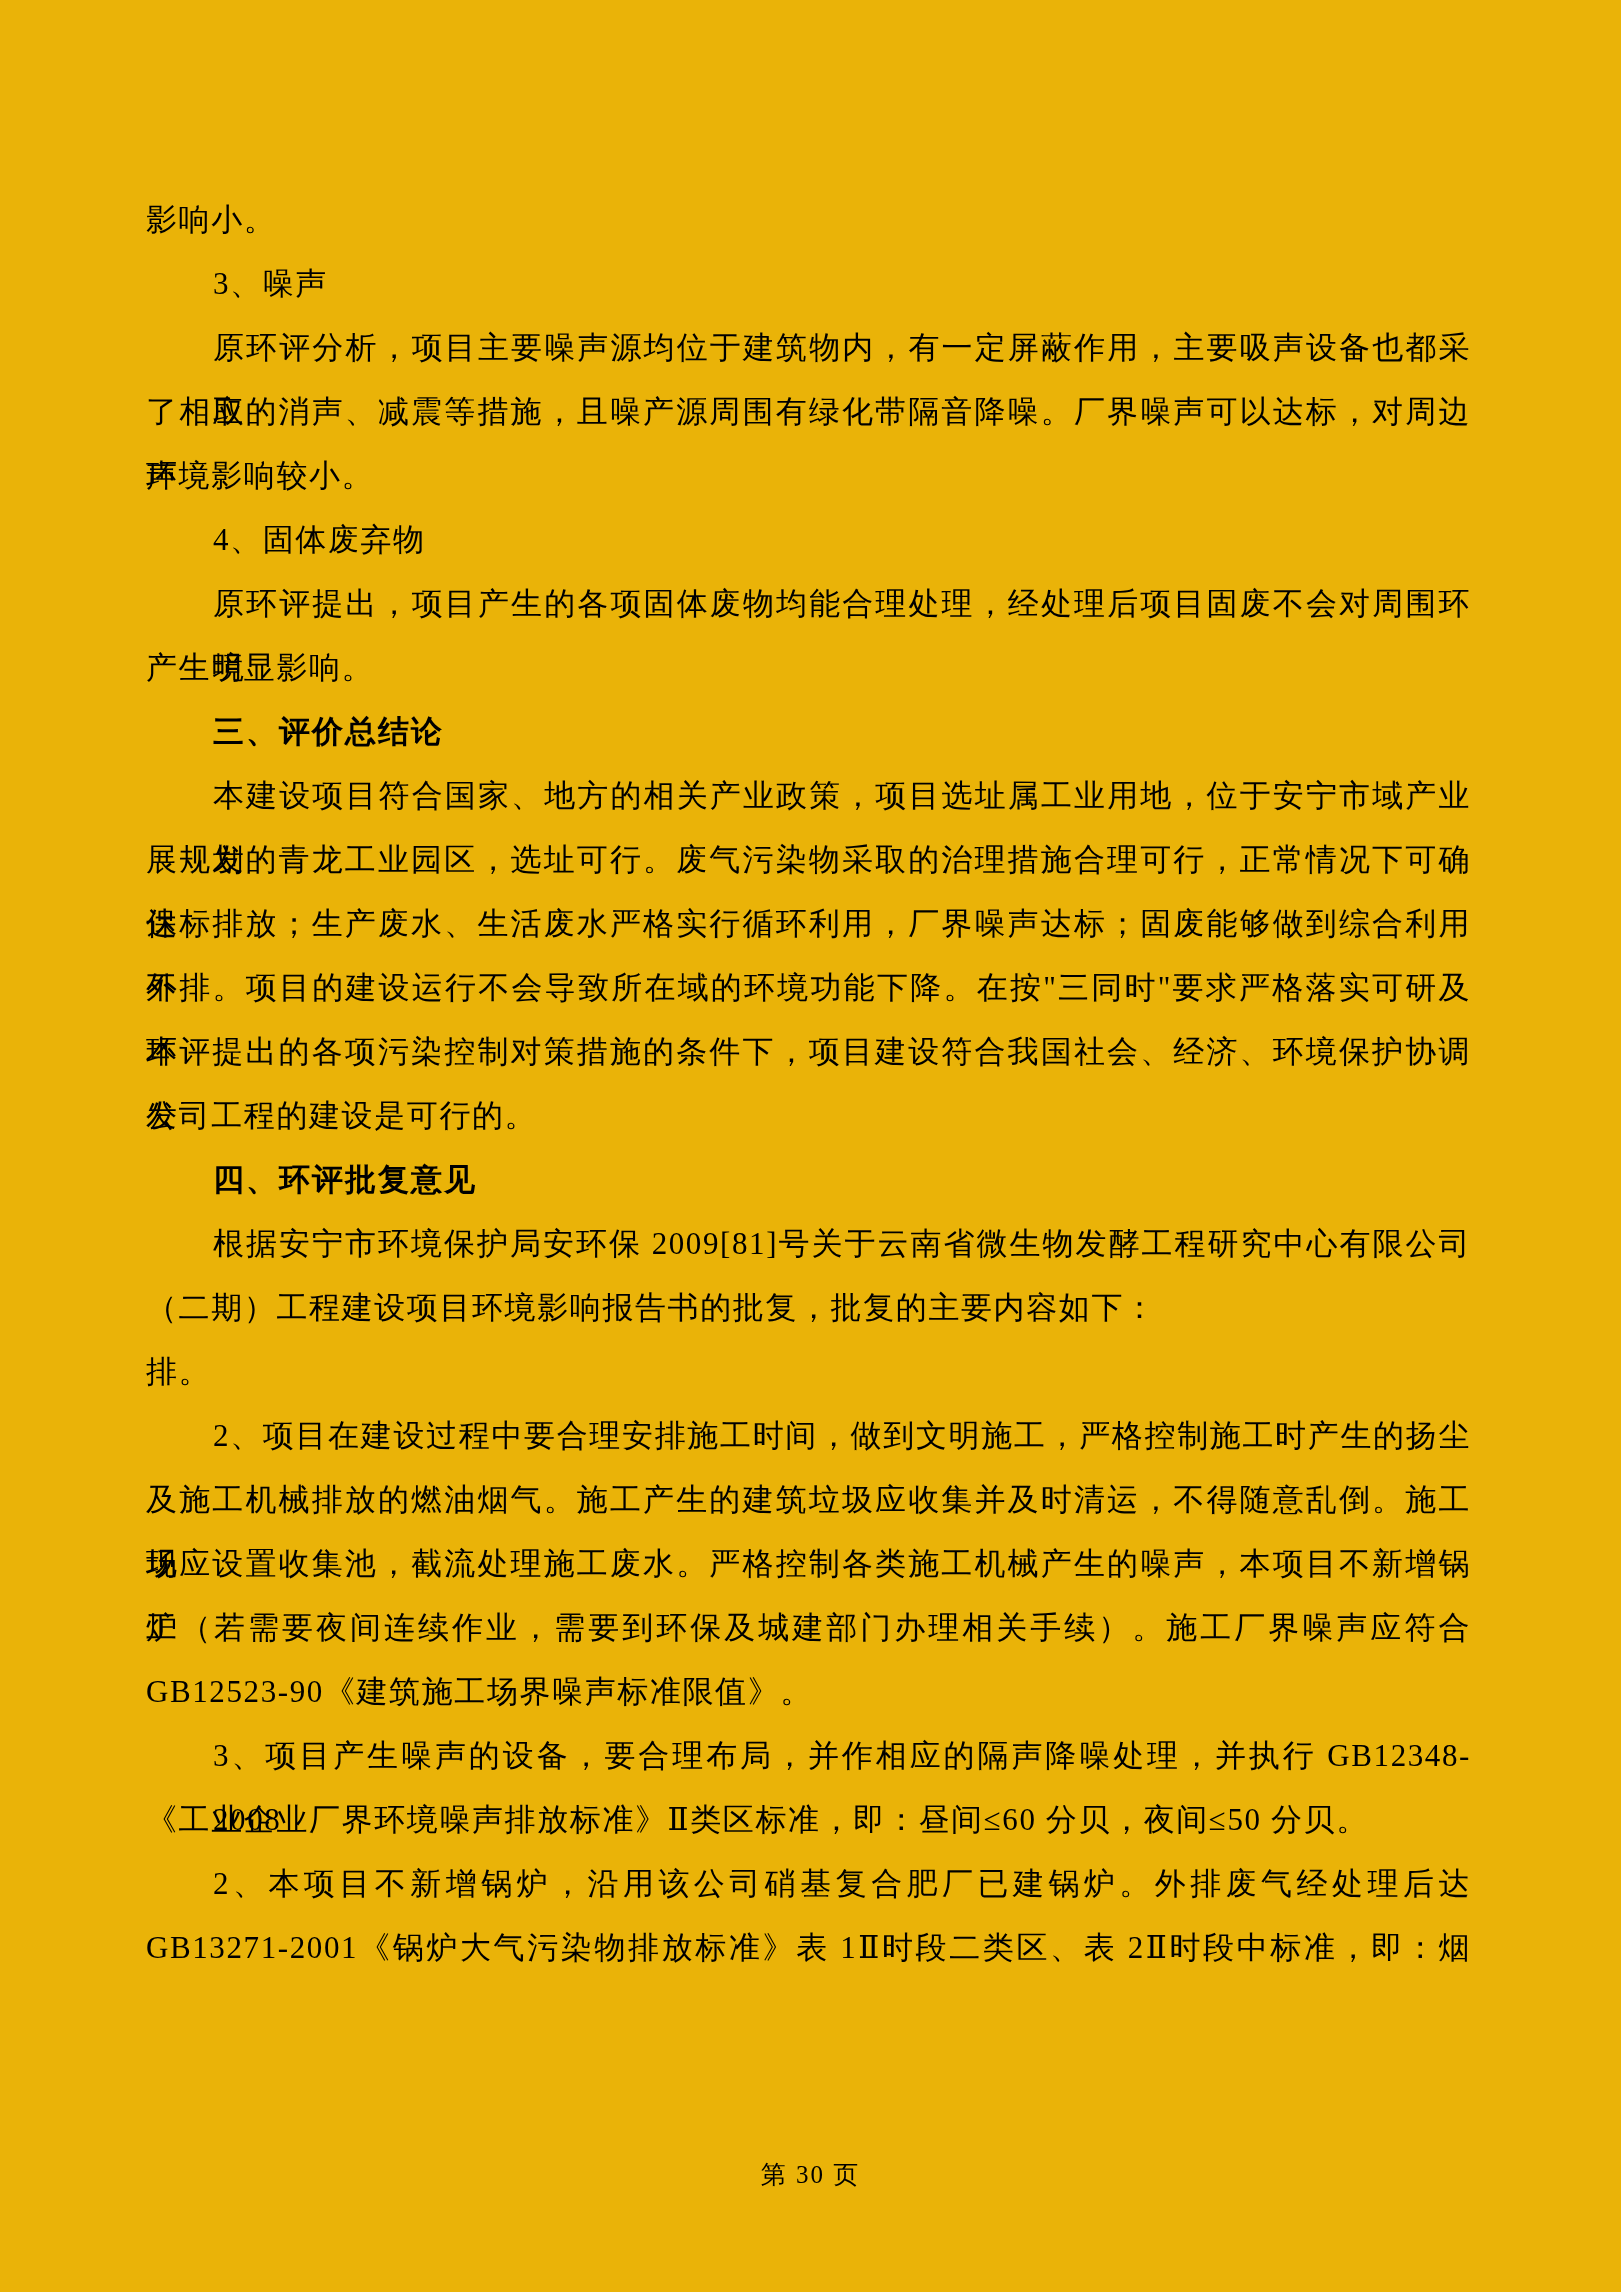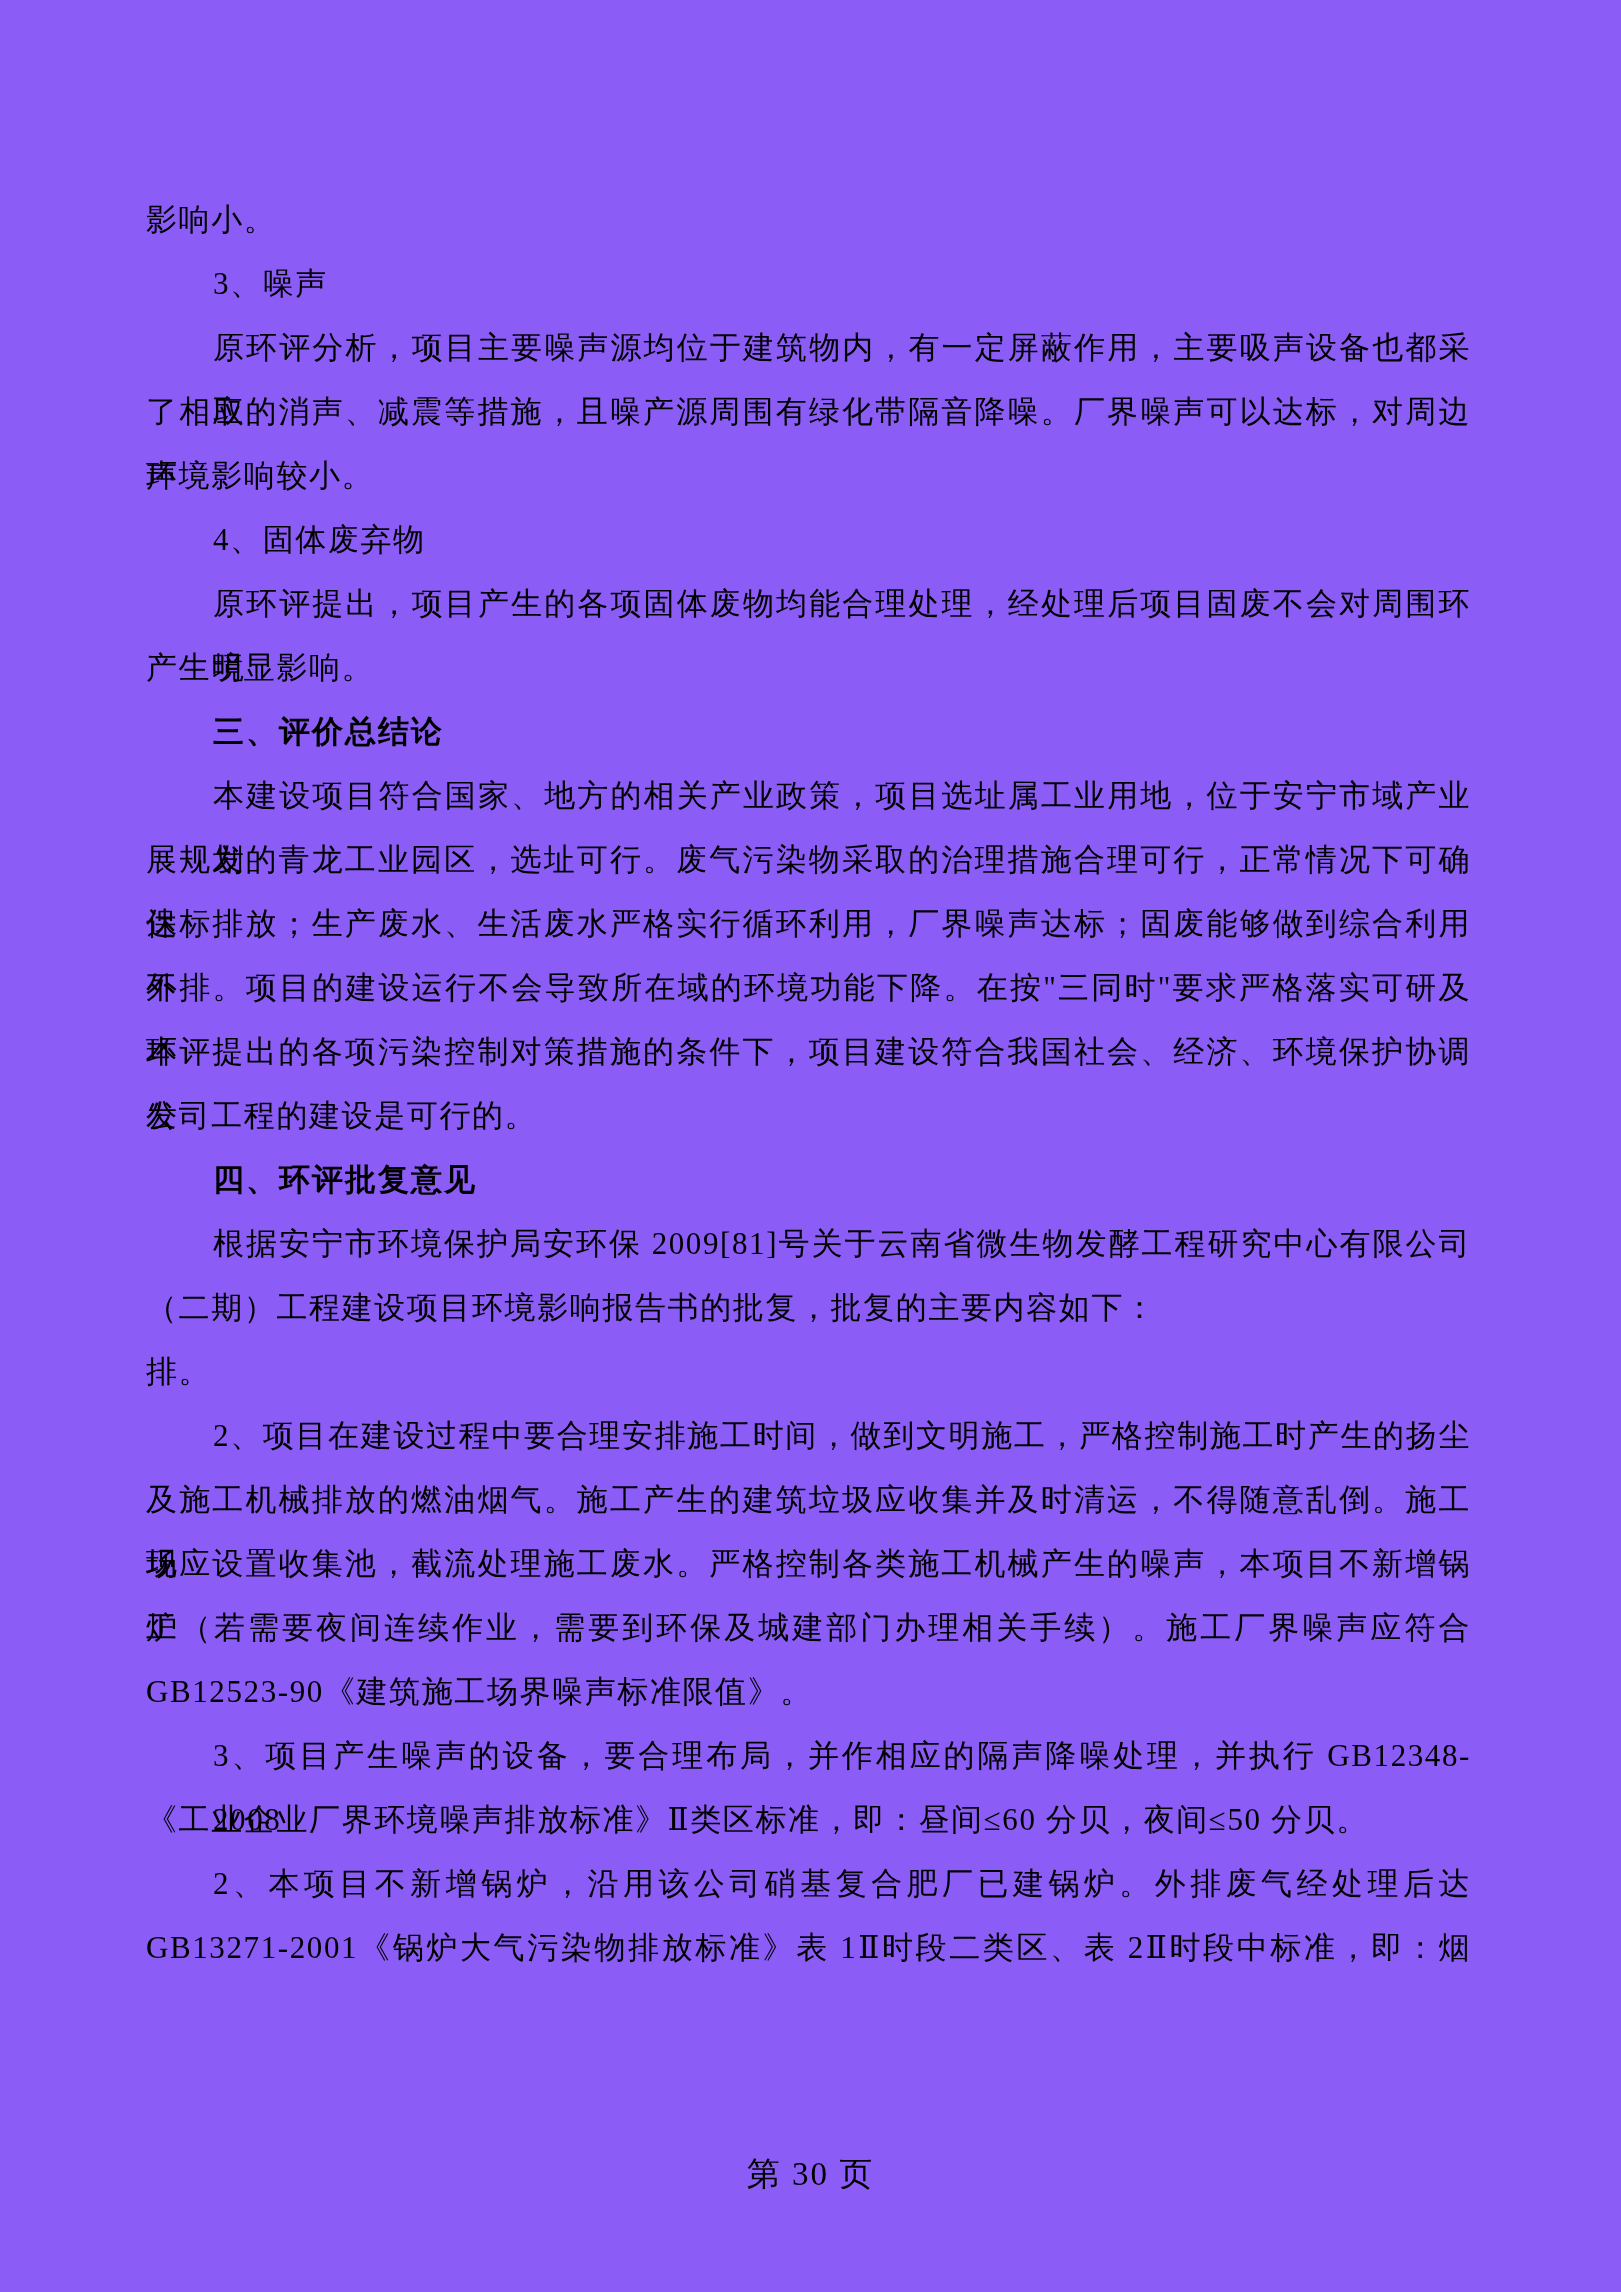--- a/index.html
+++ b/index.html
@@ -4,21 +4,21 @@
 <style>
   html, body {
     margin: 0;
     padding: 0;
     background: #ffffff;
   }
   .page {
     position: relative;
     width: 1621px;
     height: 2293px;
-    background: #8b5cf6;
+    background: #eab308;
     color: #000000;
     font-family: "Liberation Serif", "DejaVu Serif", serif;
     overflow: hidden;
   }
   .doc-body {
     position: absolute;
     left: 146px;
     top: 188px;
     width: 1325px;
   }
@@ -41,21 +41,21 @@
   .line.bold {
     font-weight: bold;
     letter-spacing: 2px;
   }
   .footer {
     position: absolute;
     left: 0;
     top: 2158px;
     width: 100%;
     text-align: center;
-    font-size: 33px;
+    font-size: 25px;
     line-height: 33px;
     letter-spacing: 2px;
   }
 </style>
 </head>
 <body>
 
 <div class="page">
   <div class="doc-body">
       <div class="line">影响小。</div>

